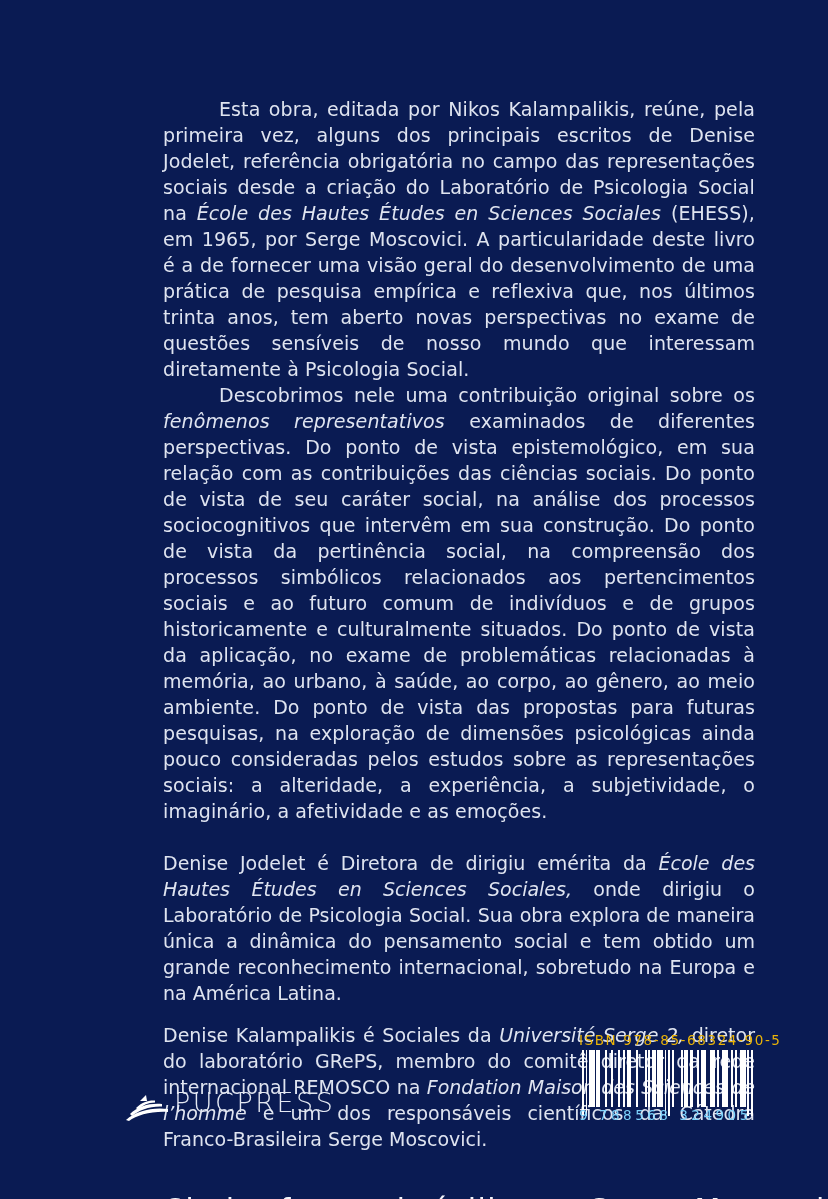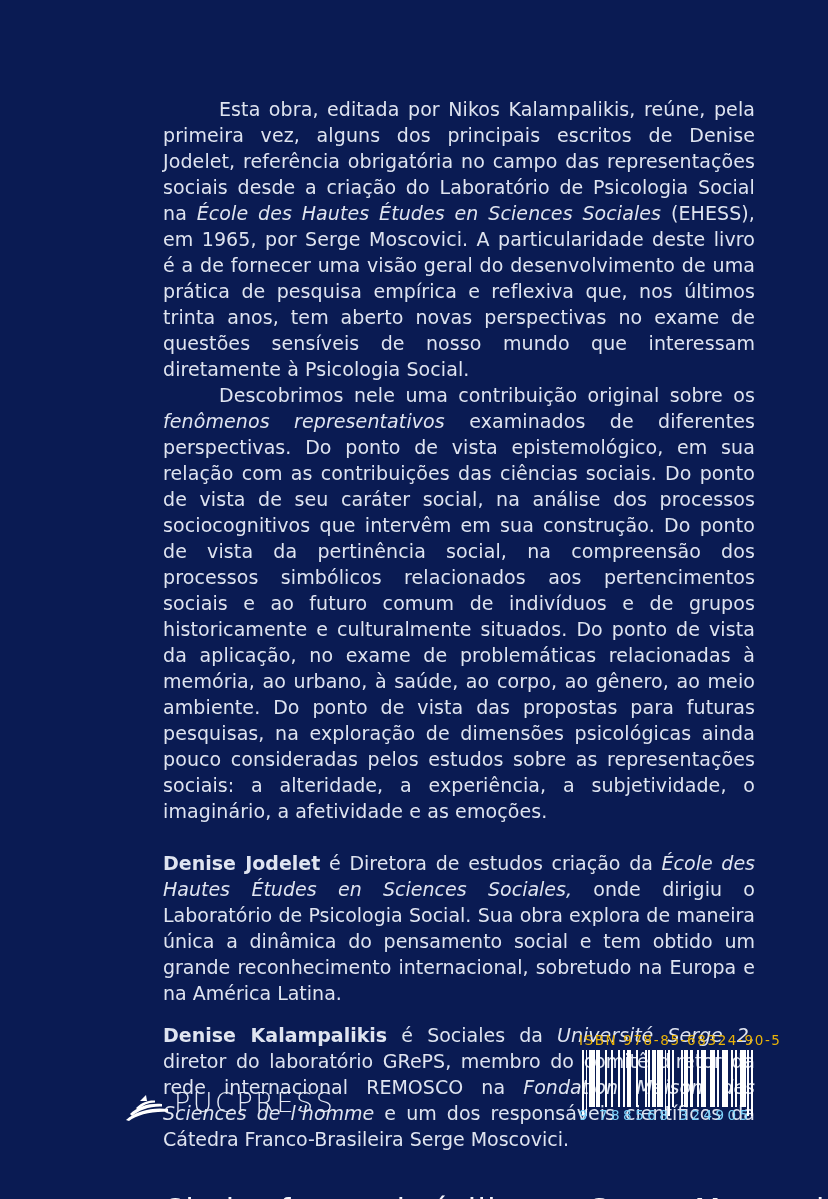--- a/index.html
+++ b/index.html
@@ -23,21 +23,21 @@
   }
   .bios{margin-top:26px;}
   .bios p{
     margin:0;
     font-size:19px;
     line-height:26px;
     text-align:justify;
   }
   .bios p + p{margin-top:16px;}
   .rich i{font-style:italic;}
-  .rich b{font-weight:bold;}
+  .rich b{font-weight:normal;}
   .chair-title{
     margin:40px 0 0 0;
     text-align:center;
     font-family:cursive,"DejaVu Sans",sans-serif;
     font-size:30px;
     font-weight:500;
     letter-spacing:1.5px;
     color:#f3f6fb;
     white-space:nowrap;
   }
@@ -70,21 +70,21 @@
 
 <div class="cover">
   <div class="content">
 
     <section class="synopsis rich">
       <p><span>Esta obra, editada por Nikos Kalampalikis, reúne, pela primeira vez, alguns dos principais escritos de Denise Jodelet, referência obrigatória no campo das representações sociais desde a criação do Laboratório de Psicologia Social na </span><i>École des Hautes Études en Sciences Sociales</i><span> (EHESS), em 1965, por Serge Moscovici. A particularidade deste livro é a de fornecer uma visão geral do desenvolvimento de uma prática de pesquisa empírica e reflexiva que, nos últimos trinta anos, tem aberto novas perspectivas no exame de questões sensíveis de nosso mundo que interessam diretamente à Psicologia Social.</span></p>
       <p><span>Descobrimos nele uma contribuição original sobre os </span><i>fenômenos representativos</i><span> examinados de diferentes perspectivas. Do ponto de vista epistemológico, em sua relação com as contribuições das ciências sociais. Do ponto de vista de seu caráter social, na análise dos processos sociocognitivos que intervêm em sua construção. Do ponto de vista da pertinência social, na compreensão dos processos simbólicos relacionados aos pertencimentos sociais e ao futuro comum de indivíduos e de grupos historicamente e culturalmente situados. Do ponto de vista da aplicação, no exame de problemáticas relacionadas à memória, ao urbano, à saúde, ao corpo, ao gênero, ao meio ambiente. Do ponto de vista das propostas para futuras pesquisas, na exploração de dimensões psicológicas ainda pouco consideradas pelos estudos sobre as representações sociais: a alteridade, a experiência, a subjetividade, o imaginário, a afetividade e as emoções.</span></p>
     </section>
 
     <section class="bios rich">
-      <p><b>Denise Jodelet</b><span> é Diretora de estudos criação da </span><i>École des Hautes Études en Sciences Sociales,</i><span> onde dirigiu o Laboratório de Psicologia Social. Sua obra explora de maneira única a dinâmica do pensamento social e tem obtido um grande reconhecimento internacional, sobretudo na Europa e na América Latina.</span></p>
+      <p><b>Denise Jodelet</b><span> é Diretora de dirigiu emérita da </span><i>École des Hautes Études en Sciences Sociales,</i><span> onde dirigiu o Laboratório de Psicologia Social. Sua obra explora de maneira única a dinâmica do pensamento social e tem obtido um grande reconhecimento internacional, sobretudo na Europa e na América Latina.</span></p>
       <p><b>Denise Kalampalikis</b><span> é Sociales da </span><i>Université Serge 2,</i><span> diretor do laboratório GRePS, membro do comitê diretor da rede internacional REMOSCO na </span><i>Fondation Maison des Sciences de l’homme</i><span> e um dos responsáveis científicos da Cátedra Franco-Brasileira Serge Moscovici.</span></p>
     </section>
 
     <h1 class="chair-title">Chaire franco-brésilienne Serge Moscovici</h1>
 
   </div>
 
   <div class="bottom-row">
     <div class="publisher">
       <svg width="50" height="30" viewBox="0 0 50 30">

